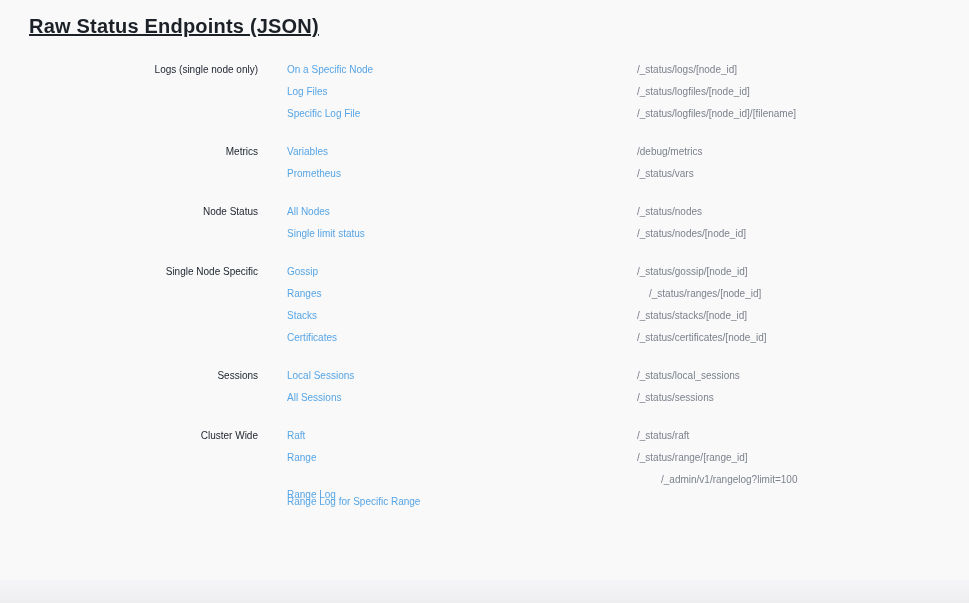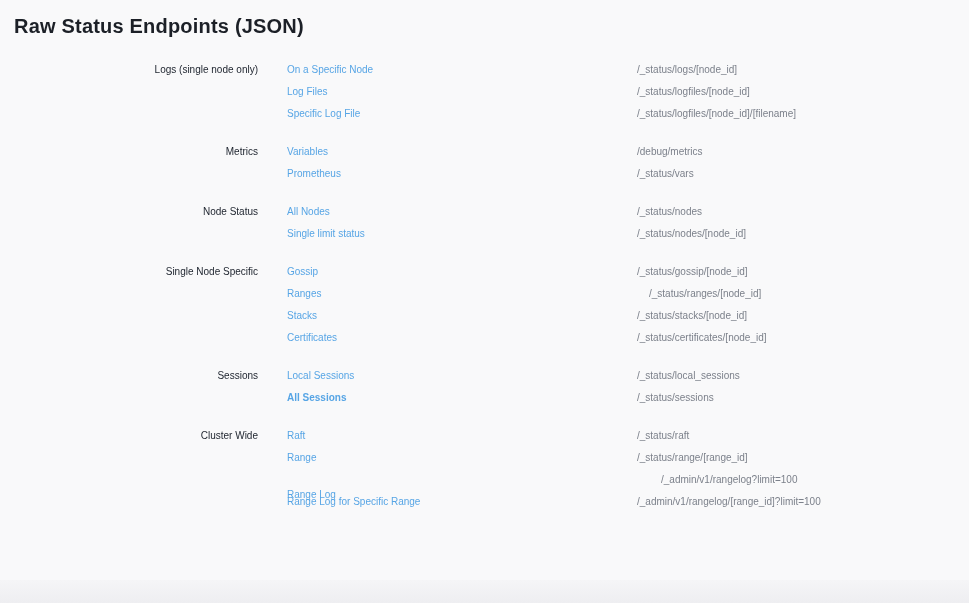--- a/index.html
+++ b/index.html
@@ -16,26 +16,27 @@
   body {
     width: 969px;
     height: 603px;
     background: var(--background);
     font-family: "Liberation Sans", sans-serif;
     position: relative;
     overflow: hidden;
   }
   .page-title {
     margin: 0;
-    padding: 14px 0 0 14px;
+    padding: 14px 0 0 29px;
     font-size: 20px;
     line-height: 24px;
     font-weight: 700;
     letter-spacing: 0.2px;
     color: var(--title);
+    text-decoration: underline;
   }
   .groups {
     margin-top: 21px;
   }
   .group {
     display: grid;
     grid-template-columns: 287px 350px 1fr;
     grid-auto-rows: 22px;
     margin-bottom: 16px;
     font-size: 10px;
@@ -106,29 +107,28 @@
         <div class="path" style="grid-area: 2 / 3; margin-left: 12px;">/_status/ranges/[node_id]</div>
         <a class="link" style="grid-area: 3 / 2;">Stacks</a>
         <div class="path" style="grid-area: 3 / 3;">/_status/stacks/[node_id]</div>
         <a class="link" style="grid-area: 4 / 2;">Certificates</a>
         <div class="path" style="grid-area: 4 / 3;">/_status/certificates/[node_id]</div>
       </div>
       <div class="group">
         <div class="cat">Sessions</div>
         <a class="link" style="grid-area: 1 / 2;">Local Sessions</a>
         <div class="path" style="grid-area: 1 / 3;">/_status/local_sessions</div>
-        <a class="link" style="grid-area: 2 / 2; font-weight: bold;">All Sessions</a>
+        <a class="link" style="grid-area: 2 / 2;">All Sessions</a>
         <div class="path" style="grid-area: 2 / 3;">/_status/sessions</div>
       </div>
       <div class="group">
         <div class="cat">Cluster Wide</div>
         <a class="link" style="grid-area: 1 / 2;">Raft</a>
         <div class="path" style="grid-area: 1 / 3;">/_status/raft</div>
         <a class="link" style="grid-area: 2 / 2;">Range</a>
         <div class="path" style="grid-area: 2 / 3;">/_status/range/[range_id]</div>
         <a class="link" style="grid-area: 3 / 2; margin-top: 15px;">Range Log</a>
         <div class="path" style="grid-area: 3 / 3; margin-left: 24px;">/_admin/v1/rangelog?limit=100</div>
         <a class="link" style="grid-area: 4 / 2;">Range Log for Specific Range</a>
-        <div class="path" style="grid-area: 4 / 3;">/_admin/v1/rangelog/[range_id]?limit=100</div>
       </div>
     </div>
   <div class="footer-band"></div>
 </div>
 
 </body></html>

